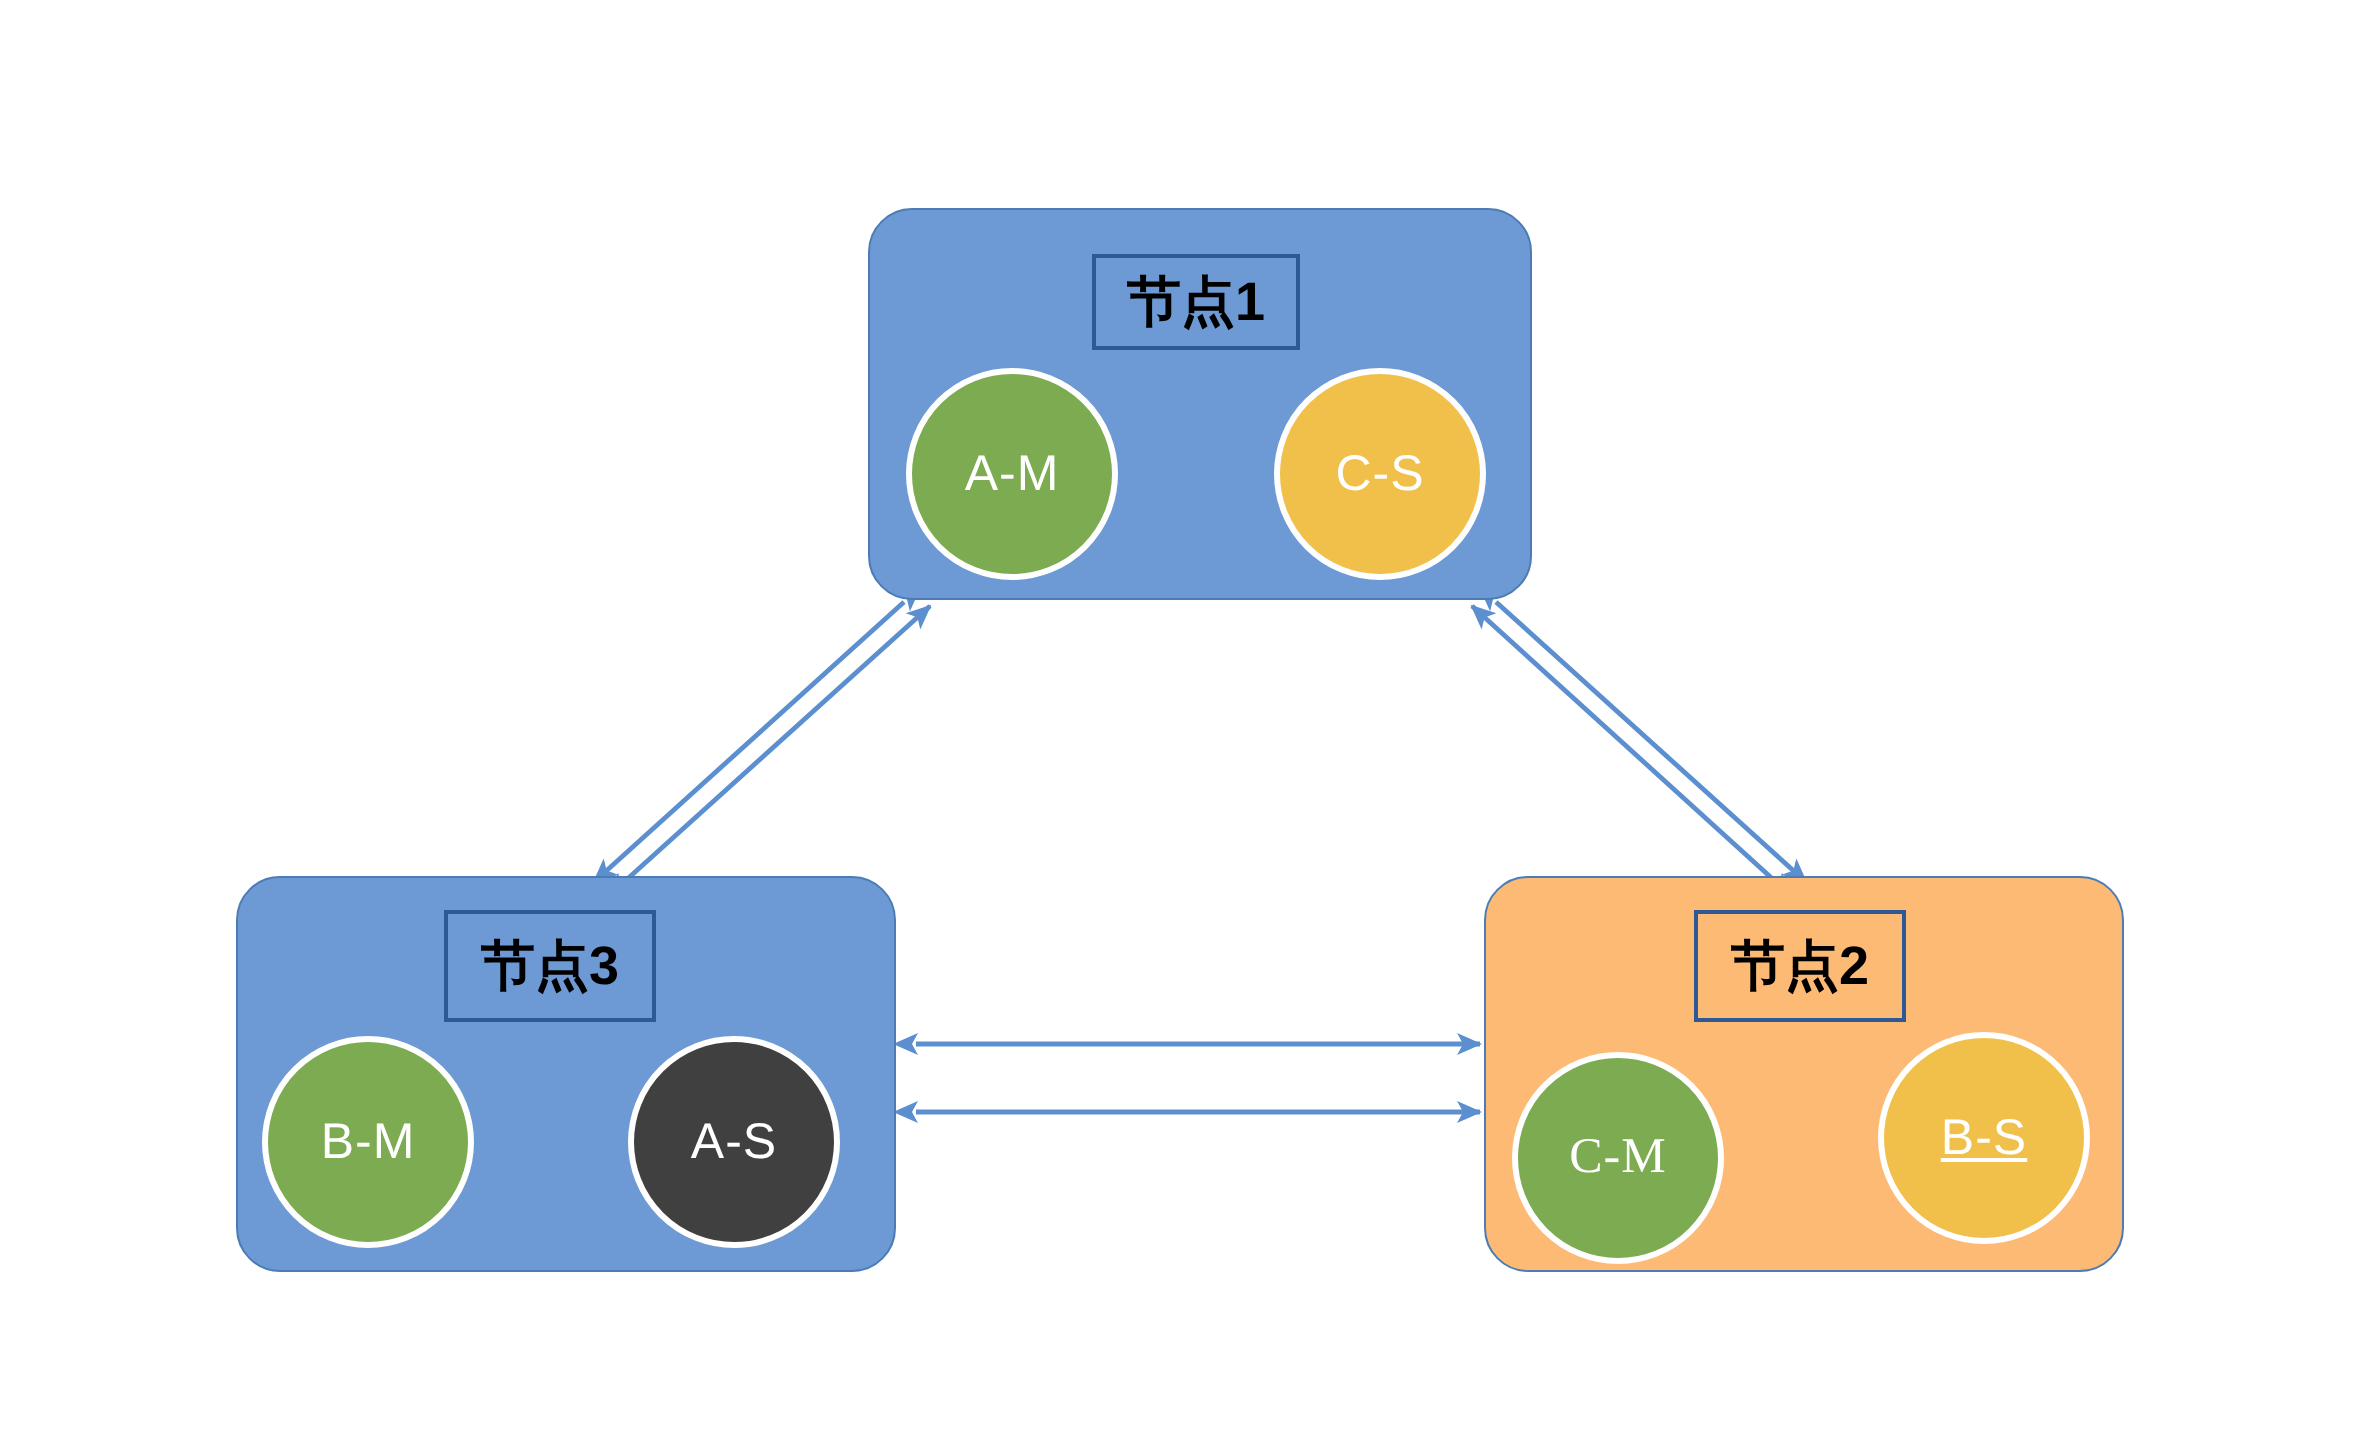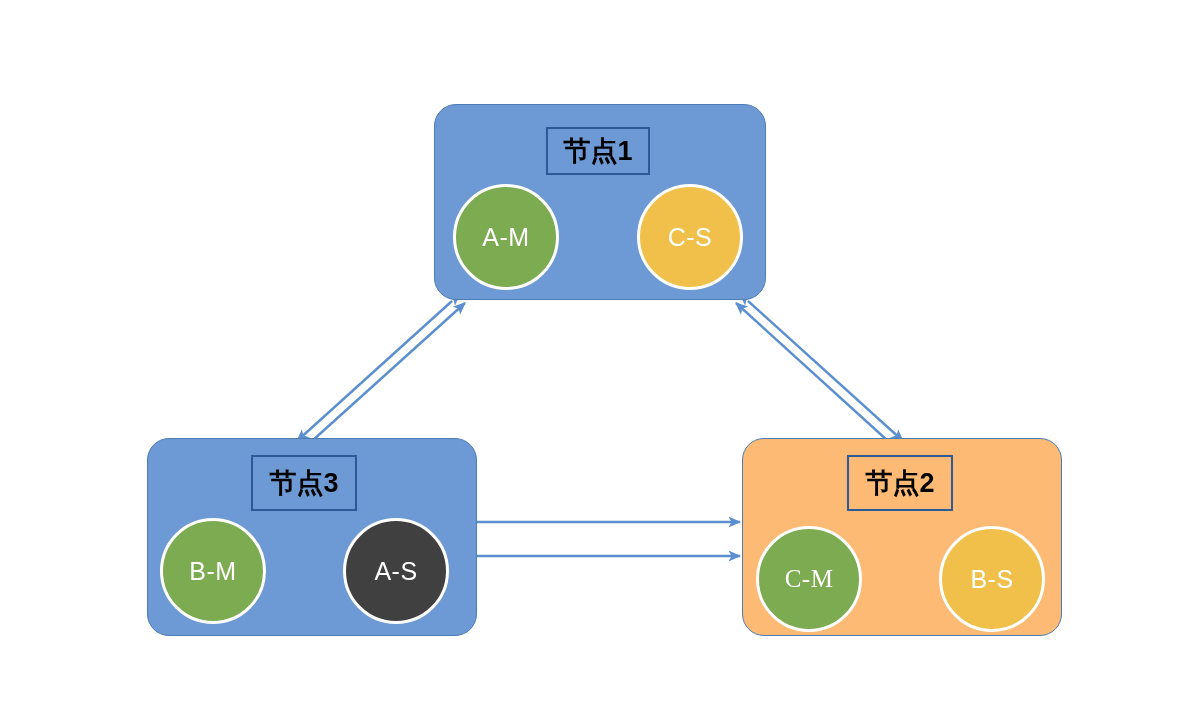--- a/index.html
+++ b/index.html
@@ -84,25 +84,25 @@
       <line x1="458" y1="522" x2="740" y2="522" stroke="#5b8fd0" stroke-width="2.4" marker-end="url(#ah-end)" marker-start="url(#ah-start)"></line>
       <line x1="458" y1="556" x2="740" y2="556" stroke="#5b8fd0" stroke-width="2.4" marker-end="url(#ah-end)" marker-start="url(#ah-start)"></line>
     </svg>
 
   <div class="node-box" id="box-node1" style="left: 434px; top: 104px; width: 332px; height: 196px; background: rgb(109, 154, 212); border-color: rgb(75, 124, 181);">
     <div class="node-label" id="label-node1" style="left: 111px; top: 22px; width: 104px; height: 48px; border-color: rgb(45, 90, 150);">节点1</div>
     <div class="circle slave" id="circ-node1-slave" style="left: 202px; top: 79px; width: 106px; height: 106px; background: rgb(240, 192, 75); border-color: rgb(255, 255, 255);">C-S</div>
     <div class="circle master" id="circ-node1-master" style="left: 18px; top: 79px; width: 106px; height: 106px; background: rgb(124, 171, 81); border-color: rgb(255, 255, 255);">A-M</div>
   </div>
 
-  <div class="node-box" id="box-node3" style="left: 147px; top: 438px; width: 330px; height: 198px; background: rgb(109, 154, 212); border-color: rgb(75, 124, 181); padding-left: 32px;">
+  <div class="node-box" id="box-node3" style="left: 118px; top: 438px; width: 330px; height: 198px; background: rgb(109, 154, 212); border-color: rgb(75, 124, 181); padding-left: 32px;">
     <div class="node-label" id="label-node3" style="left: 103px; top: 16px; width: 106px; height: 56px; border-color: rgb(45, 90, 150);">节点3</div>
     <div class="circle master" id="circ-node3-master" style="left: 12px; top: 79px; width: 106px; height: 106px; background: rgb(124, 171, 81); border-color: rgb(255, 255, 255);">B-M</div>
     <div class="circle slave" id="circ-node3-slave" style="left: 195px; top: 79px; width: 106px; height: 106px; background: #404040; border-color: rgb(255, 255, 255);">A-S</div>
   </div>
 
   <div class="node-box" id="box-node2" style="left: 742px; top: 438px; width: 320px; height: 198px; background: #fdba74; border-color: rgb(75, 124, 181);">
     <div class="node-label" id="label-node2" style="left: 104px; top: 16px; width: 106px; height: 56px; border-color: rgb(45, 90, 150);">节点2</div>
     <div class="circle master" id="circ-node2-master" style="left: 13px; top: 87px; width: 106px; height: 106px; background: rgb(124, 171, 81); border-color: rgb(255, 255, 255); font-family: Liberation Serif, serif;">C-M</div>
-    <div class="circle slave" id="circ-node2-slave" style="left: 196px; top: 87px; width: 106px; height: 106px; background: rgb(240, 192, 75); border-color: rgb(255, 255, 255);">B-S</div>
+    <div class="circle slave" id="circ-node2-slave" style="left: 196px; top: 77px; width: 106px; height: 106px; background: rgb(240, 192, 75); border-color: rgb(255, 255, 255); text-decoration: underline;">B-S</div>
   </div>
 
 </div>
 
 </body></html>

